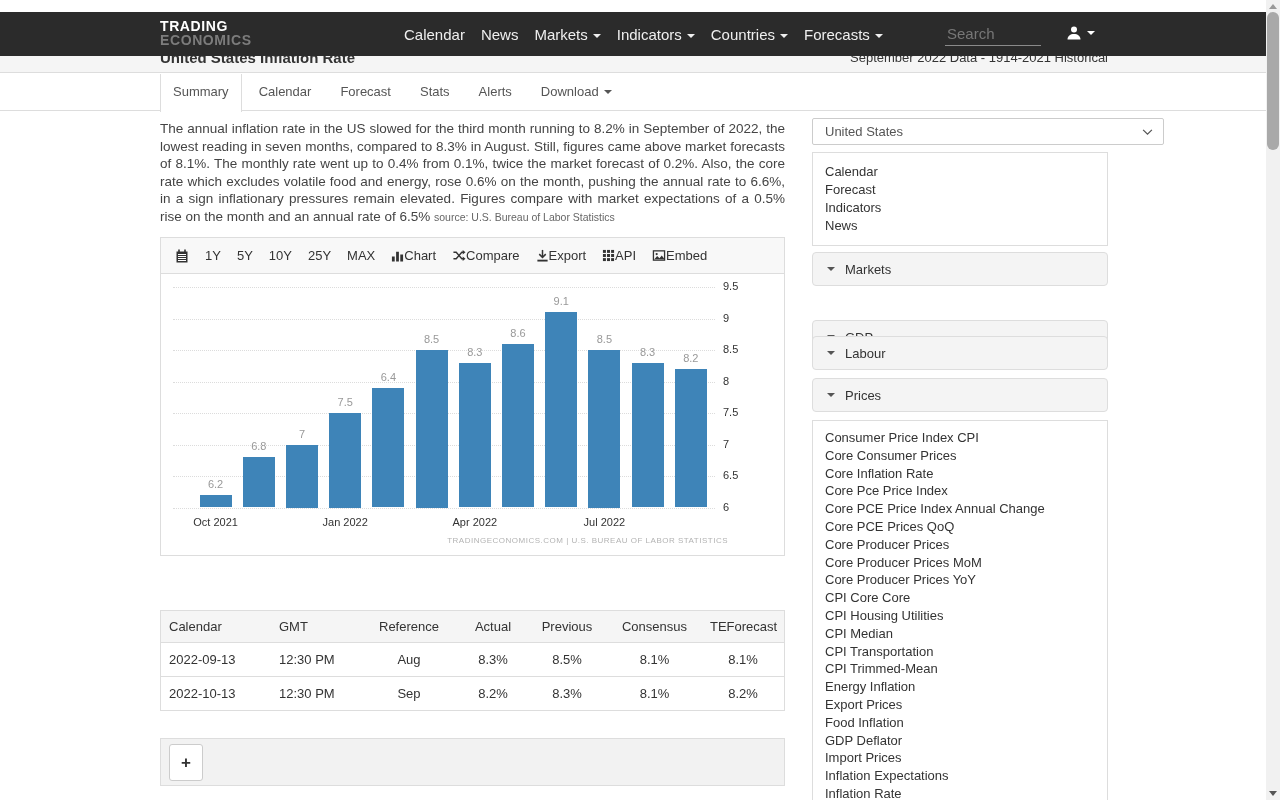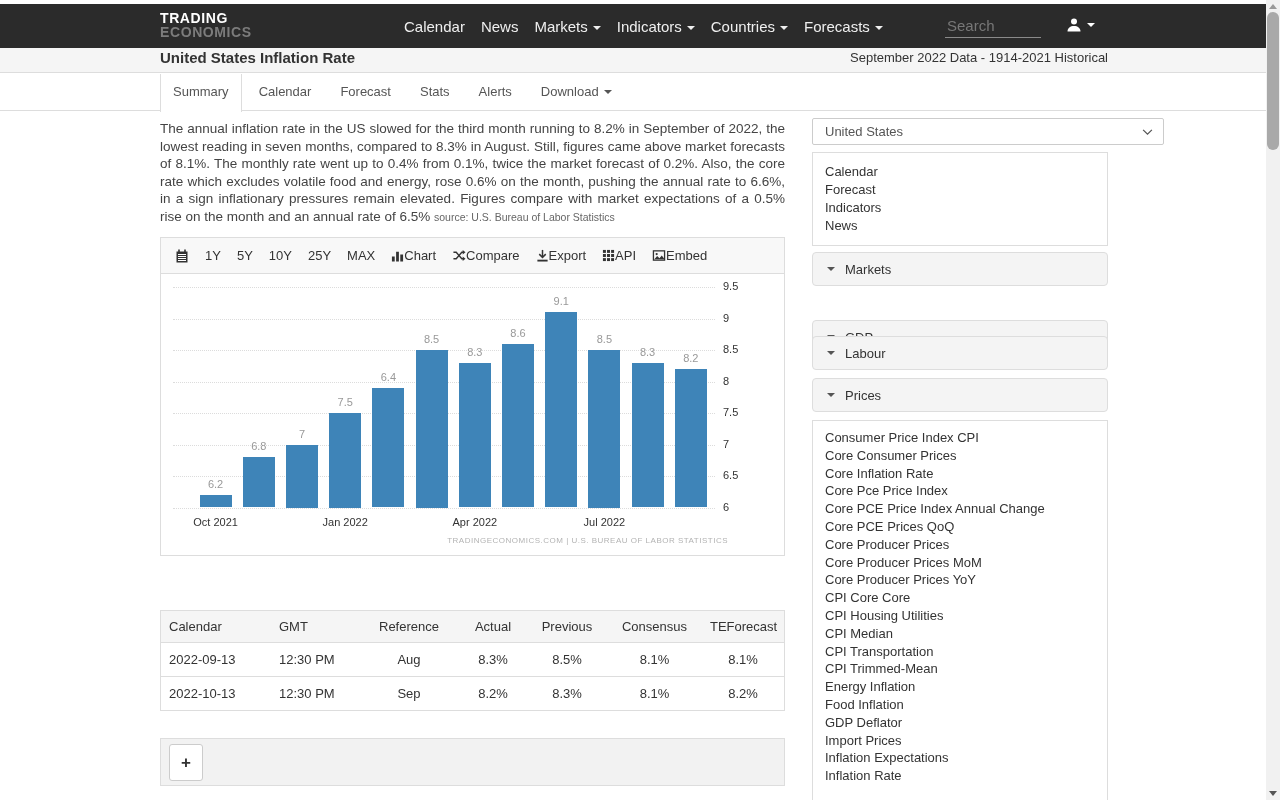--- a/index.html
+++ b/index.html
@@ -1,21 +1,21 @@
 <!DOCTYPE html>
 <html><head>
 <meta charset="utf-8">
 <style>
   * { box-sizing: border-box; margin: 0; padding: 0; }
   html, body { width: 1280px; height: 800px; overflow: hidden; background: #fff;
     font-family: "Liberation Sans", sans-serif; position: relative; }
   a { text-decoration: none; cursor: pointer; }
 
   
-  .navbar { position: absolute; top: 4px; left: 0; width: 1266px; height: 44px; background: #2b2b2b; z-index: 5; padding-left: 8px; }
+  .navbar { position: absolute; top: 12px; left: 0; width: 1266px; height: 44px; background: #2b2b2b; z-index: 5; padding-left: 8px; }
   .logo { position: absolute; left: 160px; top: 7px; font-weight: bold; font-size: 14px; line-height: 14px; letter-spacing: 0.6px; display: block; }
   .logo-top { display: block; color: #fff; }
   .logo-bottom { display: block; color: #7c7c7c; }
   .nav-menu { position: absolute; left: 404px; top: 0; height: 44px; display: flex; align-items: center; gap: 16px; }
   .nav-item { color: #efefef; font-size: 15px; white-space: nowrap; }
   .caret { display: inline-block; width: 0; height: 0; border-left: 4px solid transparent; border-right: 4px solid transparent; border-top: 4px solid currentColor; margin-left: 5px; vertical-align: 2px; }
   .nav-search { position: absolute; left: 945px; top: 12px; width: 96px; background: transparent; border: none; border-bottom: 1px solid #8a8a8a; color: #ccc; font-size: 15px; font-family: "Liberation Sans", sans-serif; padding: 1px 2px 3px 2px; outline: none; }
   .nav-search::placeholder { color: #777; }
   .user-menu { position: absolute; left: 1066px; top: 13px; color: #fff; display: flex; align-items: center; }
 
@@ -328,20 +328,21 @@
     <a class="side-link">Core PCE Prices QoQ</a>
     <a class="side-link">Core Producer Prices</a>
     <a class="side-link">Core Producer Prices MoM</a>
     <a class="side-link">Core Producer Prices YoY</a>
     <a class="side-link">CPI Core Core</a>
     <a class="side-link">CPI Housing Utilities</a>
     <a class="side-link">CPI Median</a>
     <a class="side-link">CPI Transportation</a>
     <a class="side-link">CPI Trimmed-Mean</a>
     <a class="side-link">Energy Inflation</a>
+    <a class="side-link">Export Prices</a>
     <a class="side-link">Food Inflation</a>
     <a class="side-link">GDP Deflator</a>
     <a class="side-link">Import Prices</a>
     <a class="side-link">Inflation Expectations</a>
     <a class="side-link">Inflation Rate</a>
   </div>
 
 <div class="scrollbar">
   <div class="sb-up"></div>
   <div class="sb-thumb"></div>

